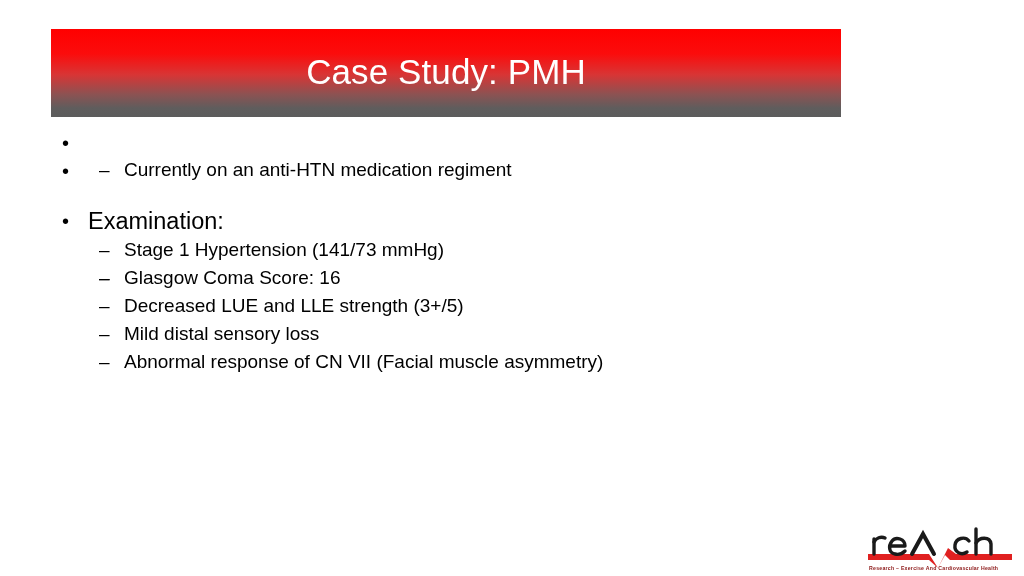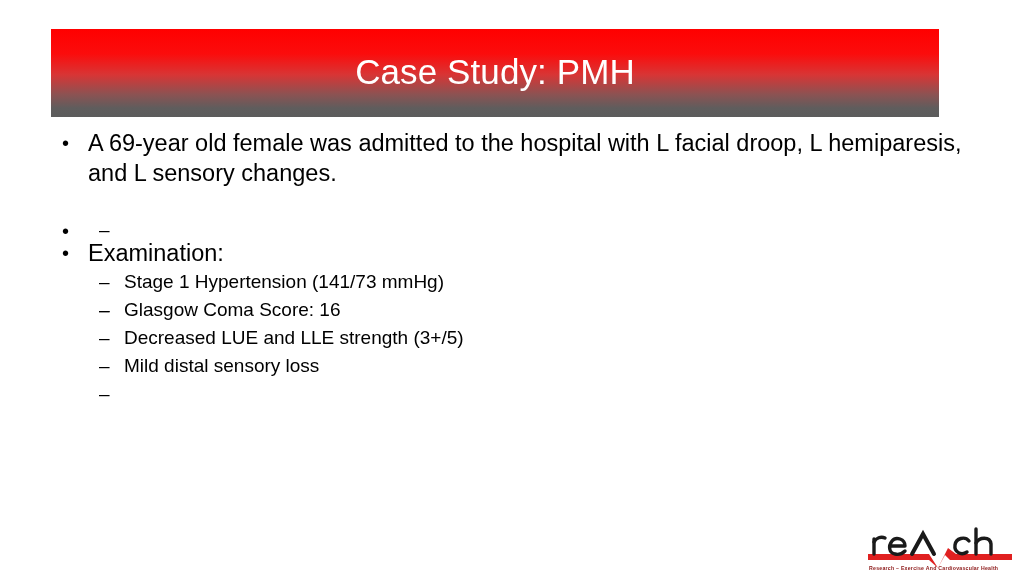--- a/index.html
+++ b/index.html
@@ -15,21 +15,21 @@
     position: relative;
     font-family: "Liberation Sans", sans-serif;
     color: #000000;
   }
 
   
   .title-banner {
     position: absolute;
     left: 51px;
     top: 29px;
-    width: 888px;
+    width: 790px;
     height: 88px;
     background: linear-gradient(to bottom,
                 #ff0000 0%,
                 #fb0c0c 28%,
                 #d83535 52%,
                 #8d5252 74%,
                 #5f5d5d 90%,
                 #5c5c5c 100%);
     display: flex;
     align-items: center;
@@ -103,31 +103,31 @@
 <body>
 
 <div class="title-banner">
   <div class="title-text">Case Study: PMH</div>
 </div>
 
 <div class="content">
 
   <div class="l1">
     <span class="marker">•</span>
-    <span>A 69-year old female was admitted to the hospital with L facial droop, L hemiparesis, and L sensory changes.</span>
   </div>
 
   <div class="gap-lg"></div>
 
   <div class="l1">
     <span class="marker">•</span>
   </div>
 
   <div class="l2">
     <span class="marker">–</span>
+    <span>Currently on an anti-HTN medication regiment</span>
   </div>
 
   <div class="gap-md"></div>
 
   <div class="l1">
     <span class="marker">•</span>
     <span>Examination:</span>
   </div>
 
   <div class="l2">
@@ -144,20 +144,21 @@
   <div class="l2">
     <span class="marker">–</span>
     <span>Decreased LUE and LLE strength (3+/5)</span>
   </div>
   <div class="l2">
     <span class="marker">–</span>
     <span>Mild distal sensory loss</span>
   </div>
   <div class="l2">
     <span class="marker">–</span>
+    <span>Abnormal response of CN VII (Facial muscle asymmetry)</span>
   </div>
 
 </div>
 
 <div class="logo">
   <svg width="148" height="52" viewBox="0 0 148 52" xmlns="http://www.w3.org/2000/svg">
 
     <path d="M2 33 L52 33 L63 33 L72 47 L82 27 L90 33 L146 33 L146 39 L84 39 L79 34 L72 47 L63 39 L2 39 Z" fill="#e02020"></path>
 
     <g fill="none" stroke="#1a1a1a" stroke-width="3.4" stroke-linecap="round">

